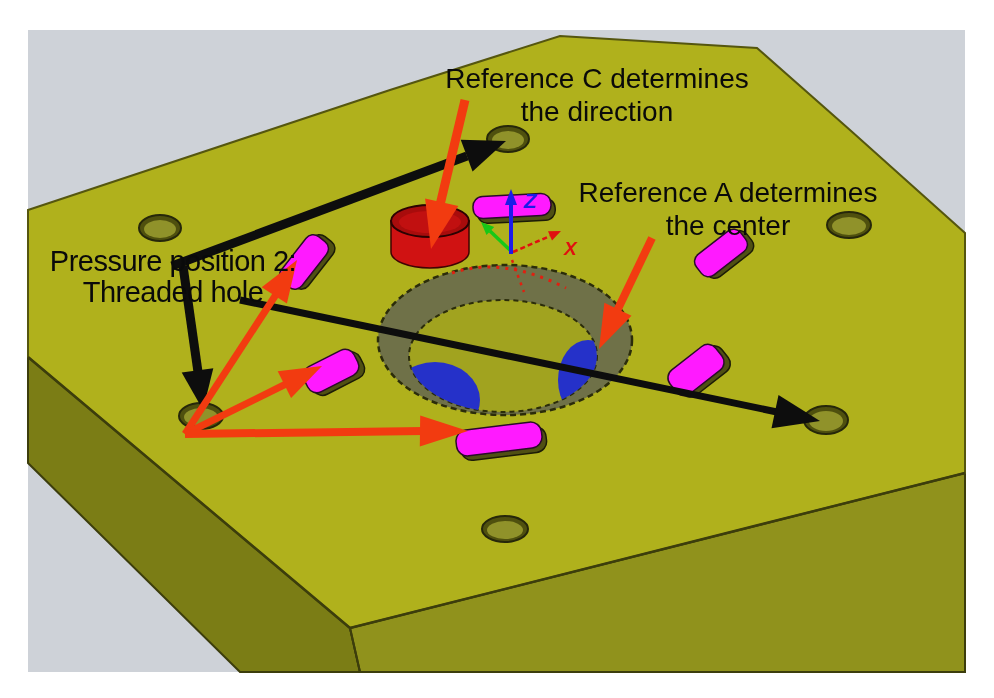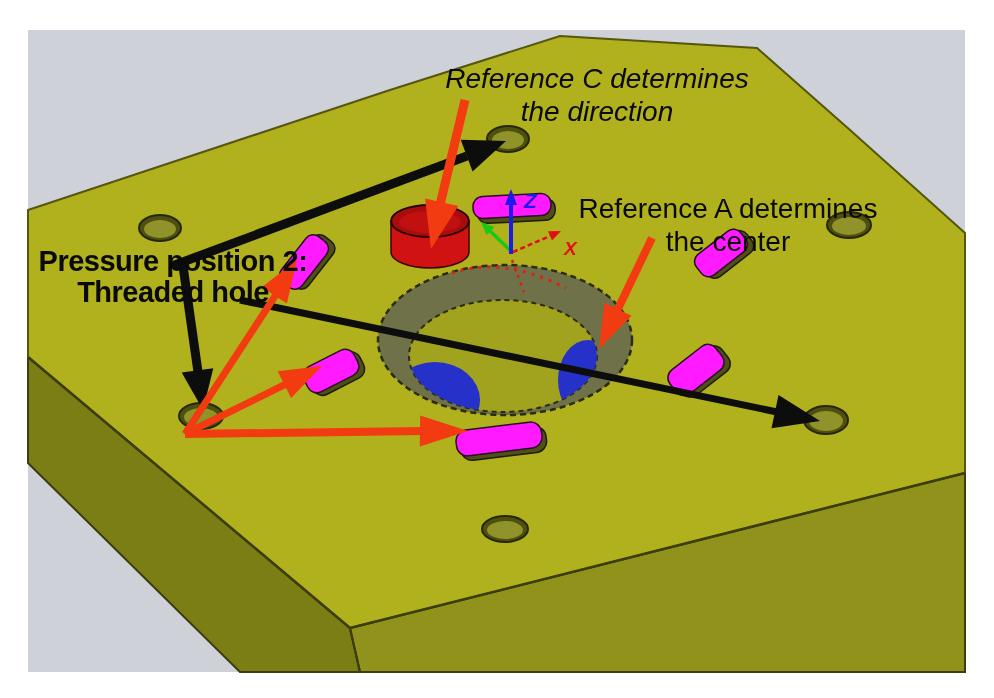--- a/index.html
+++ b/index.html
@@ -2,21 +2,21 @@
 <html style="--c-background: #ced2d8; --c-border: #ffffff; --c-plate-top: #b0b11c; --c-plate-front-left: #7b7d15; --c-plate-front-right: #90921c; --c-bore-wall: #6f7148; --c-bore-floor: #a1a31f; --c-insert-blue: #2531c9; --c-pad-magenta: #ff1aff; --c-cylinder-red: #d01212; --c-annotation-arrow-red: #f23b10; --c-annotation-arrow-black: #0d0d0d; --c-axis-x-red: #e01010; --c-axis-y-green: #17c817; --c-axis-z-blue: #1c1ce8; --c-text: #0a0a0a;"><head>
 <meta charset="utf-8">
 <style>
   html,body{margin:0;padding:0;background:#fff;}
   .stage{position:relative;width:994px;height:698px;background:#fff;overflow:hidden;
          font-family:"Liberation Sans",sans-serif;}
   .stage svg{position:absolute;left:0;top:0;}
   .annotation{position:absolute;white-space:pre-line;text-align:center;
               color:var(--c-text,#0a0a0a);font-size:28px;line-height:33px;
               font-family:"Liberation Sans",sans-serif;}
-  .annotation.bold{font-weight:700;font-size:29px;line-height:31px;letter-spacing:-0.5px;}
+  .annotation.bold{font-weight:400;font-size:29px;line-height:31px;letter-spacing:-0.5px;}
 </style>
 </head>
 <body>
 
 <div class="stage">
 
 <svg width="994" height="698" viewBox="0 0 994 698">
 
   <rect x="0" y="0" width="994" height="698" style="fill:var(--c-border)"></rect>
   <rect x="28" y="30" width="937" height="642" style="fill:var(--c-background)"></rect>
@@ -156,19 +156,19 @@
       <line x1="185" y1="434" x2="288" y2="383" style="stroke:var(--c-annotation-arrow-red)" stroke-width="7"></line>
       <polygon points="322,366 291.1,398.1 277.7,371.3" style="fill:var(--c-annotation-arrow-red)"></polygon>
     </g>
     <g>
       <line x1="185" y1="434" x2="424" y2="431" style="stroke:var(--c-annotation-arrow-red)" stroke-width="8"></line>
       <polygon points="468,431 419.8,446.5 420.2,415.5" style="fill:var(--c-annotation-arrow-red)"></polygon>
     </g>
   </g>
 </svg>
 
-  <div class="annotation" style="left:420px;top:62px;width:354px;font-style:italic;">Reference C determines
+  <div class="annotation" style="left:420px;top:62px;width:354px;">Reference C determines
 the direction</div>
-  <div class="annotation" style="left:548px;top:176px;width:360px;margin-top:16px;">Reference A determines
+  <div class="annotation" style="left:548px;top:176px;width:360px;">Reference A determines
 the center</div>
   <div class="annotation bold" style="left:20px;top:246px;width:306px;">Pressure position 2:
 Threaded hole</div>
 </div>
 
 </body></html>

